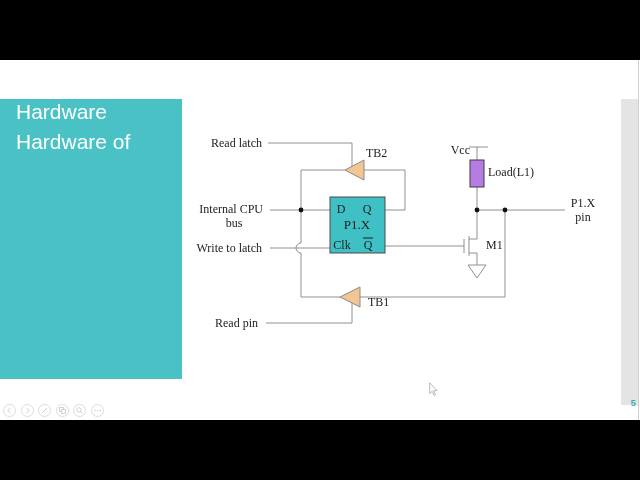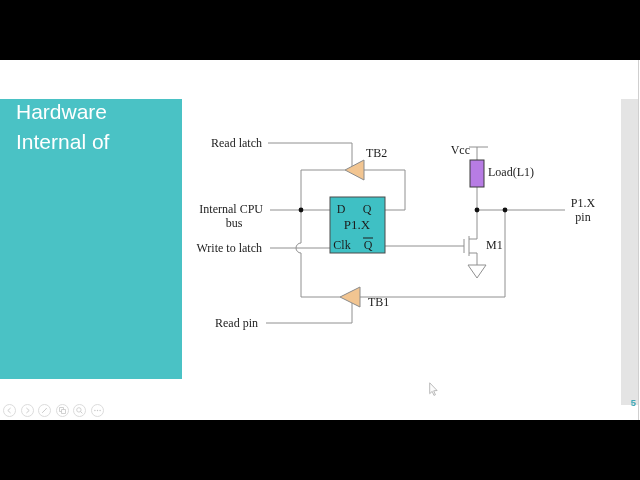--- a/index.html
+++ b/index.html
@@ -27,21 +27,21 @@
 </head>
 <body>
 
 <div class="stage">
 
   <div class="bar top"></div>
 
   <div class="accent-box" style="background-color: rgb(74, 194, 197);"></div>
   <div class="slide-title">
     <div>Hardware</div>
-    <div>Internal of</div>
+    <div>Hardware of</div>
   </div>
 
   <div class="side-strip"></div>
   <div class="edge-line"></div>
 
   <svg class="circuit-svg" viewBox="0 0 640 480">
 
     <path fill="none" stroke-width="1" d="M268,143 H352 V166
              M345,170 H301 V243
              M301,243 A5 5 0 0 0 301,253

